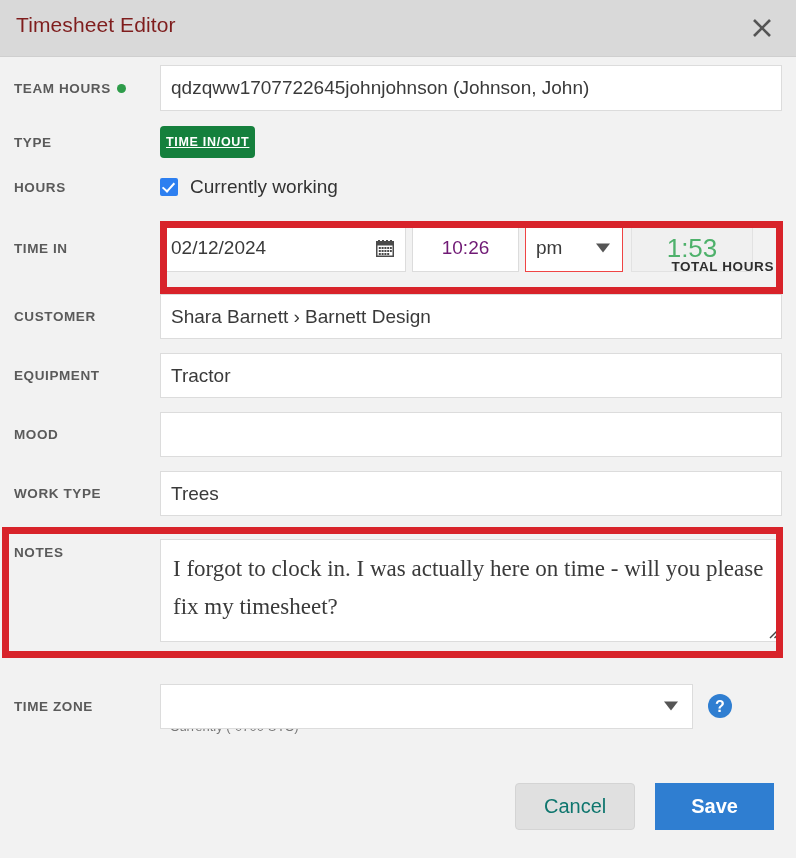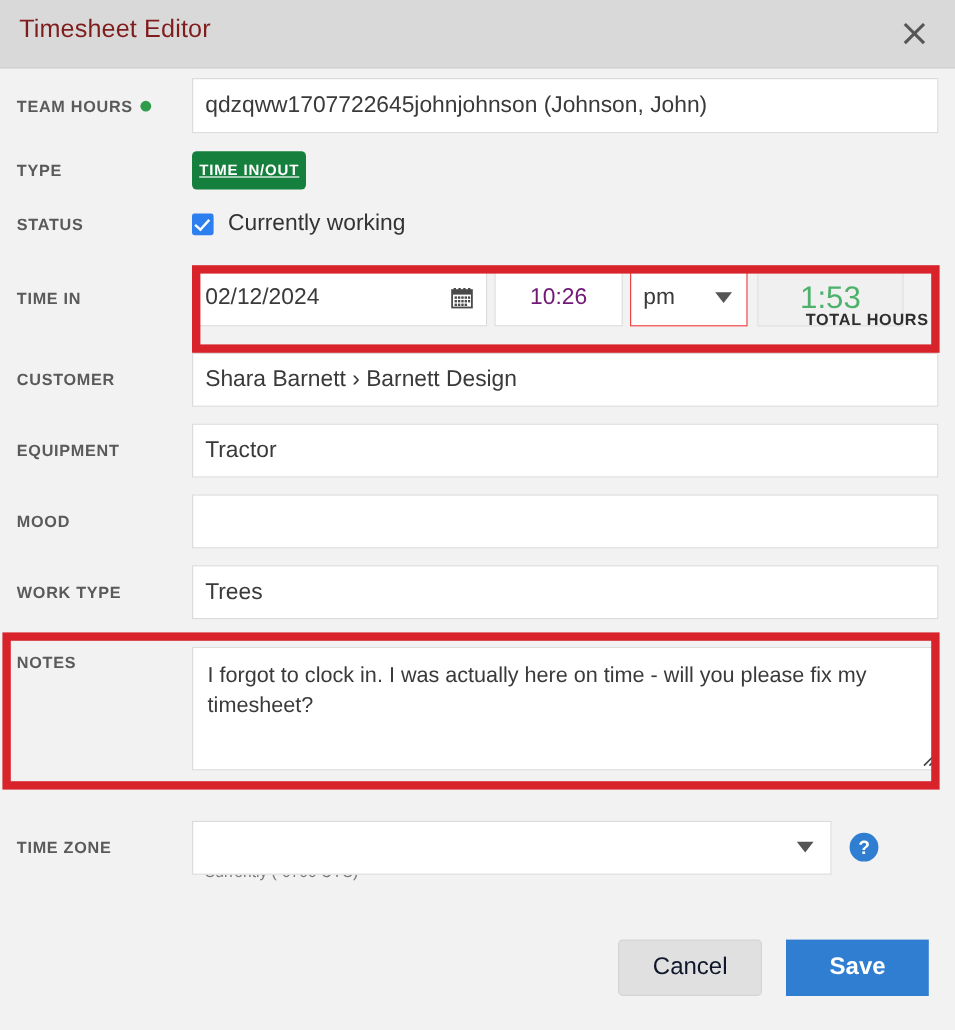--- a/index.html
+++ b/index.html
@@ -202,24 +202,24 @@
   
   #row-notes { height: 140px; align-items: flex-start; padding-top: 16px; }
   #row-notes .lbl { padding-top: 6px; }
   #notes-area {
     flex: 1 1 auto;
     margin-right: 14px;
     height: 103px;
     background: #fff;
     border: 1px solid #dcdcdc;
     padding: 10px 12px;
-    font-size: 18px;
-    line-height: 25px;
+    font-size: 23px;
+    line-height: 38px;
     color: #3a3a3a;
-    font-family: Liberation Sans, sans-serif;
+    font-family: Liberation Serif, serif;
     resize: none;
     position: relative;
     overflow: hidden;
   }
   #notes-wrap { flex: 1 1 auto; position: relative; margin-right: 14px; }
   #notes-wrap #notes-area { margin-right: 0; width: 100%; }
   #resize-grip {
     position: absolute;
     right: 3px; bottom: 3px;
     width: 14px; height: 14px;
@@ -253,21 +253,21 @@
   
   #footer {
     position: absolute;
     right: 22px;
     bottom: 28px;
     display: flex;
     align-items: center;
   }
   #btn-cancel {
     background: #e0e0e0;
-    color: #0f172a;
+    color: #0f766e;
     border: 1px solid #d4d4d4;
     border-radius: 4px;
     font-size: 20px;
     padding: 11px 28px;
     cursor: pointer;
     font-family: "Liberation Sans", sans-serif;
   }
   #btn-save {
     background: #2f7ed1;
     color: #fff;
@@ -314,21 +314,21 @@
       </div>
       <div class="field">qdzqww1707722645johnjohnson (Johnson, John)</div>
     </div>
 
     <div class="row" id="row-type">
       <div class="lbl">TYPE</div>
       <button id="btn-type">TIME IN/OUT</button>
     </div>
 
     <div class="row" id="row-status">
-      <div class="lbl">STATUS</div>
+      <div class="lbl">HOURS</div>
       <div id="status-wrap">
         <div id="chk"></div>
         <div id="chk-label">Currently working</div>
       </div>
     </div>
 
     <div id="total-hours-cap">TOTAL HOURS</div>
 
     <div class="row" id="row-timein">
       <div class="lbl">TIME IN</div>

